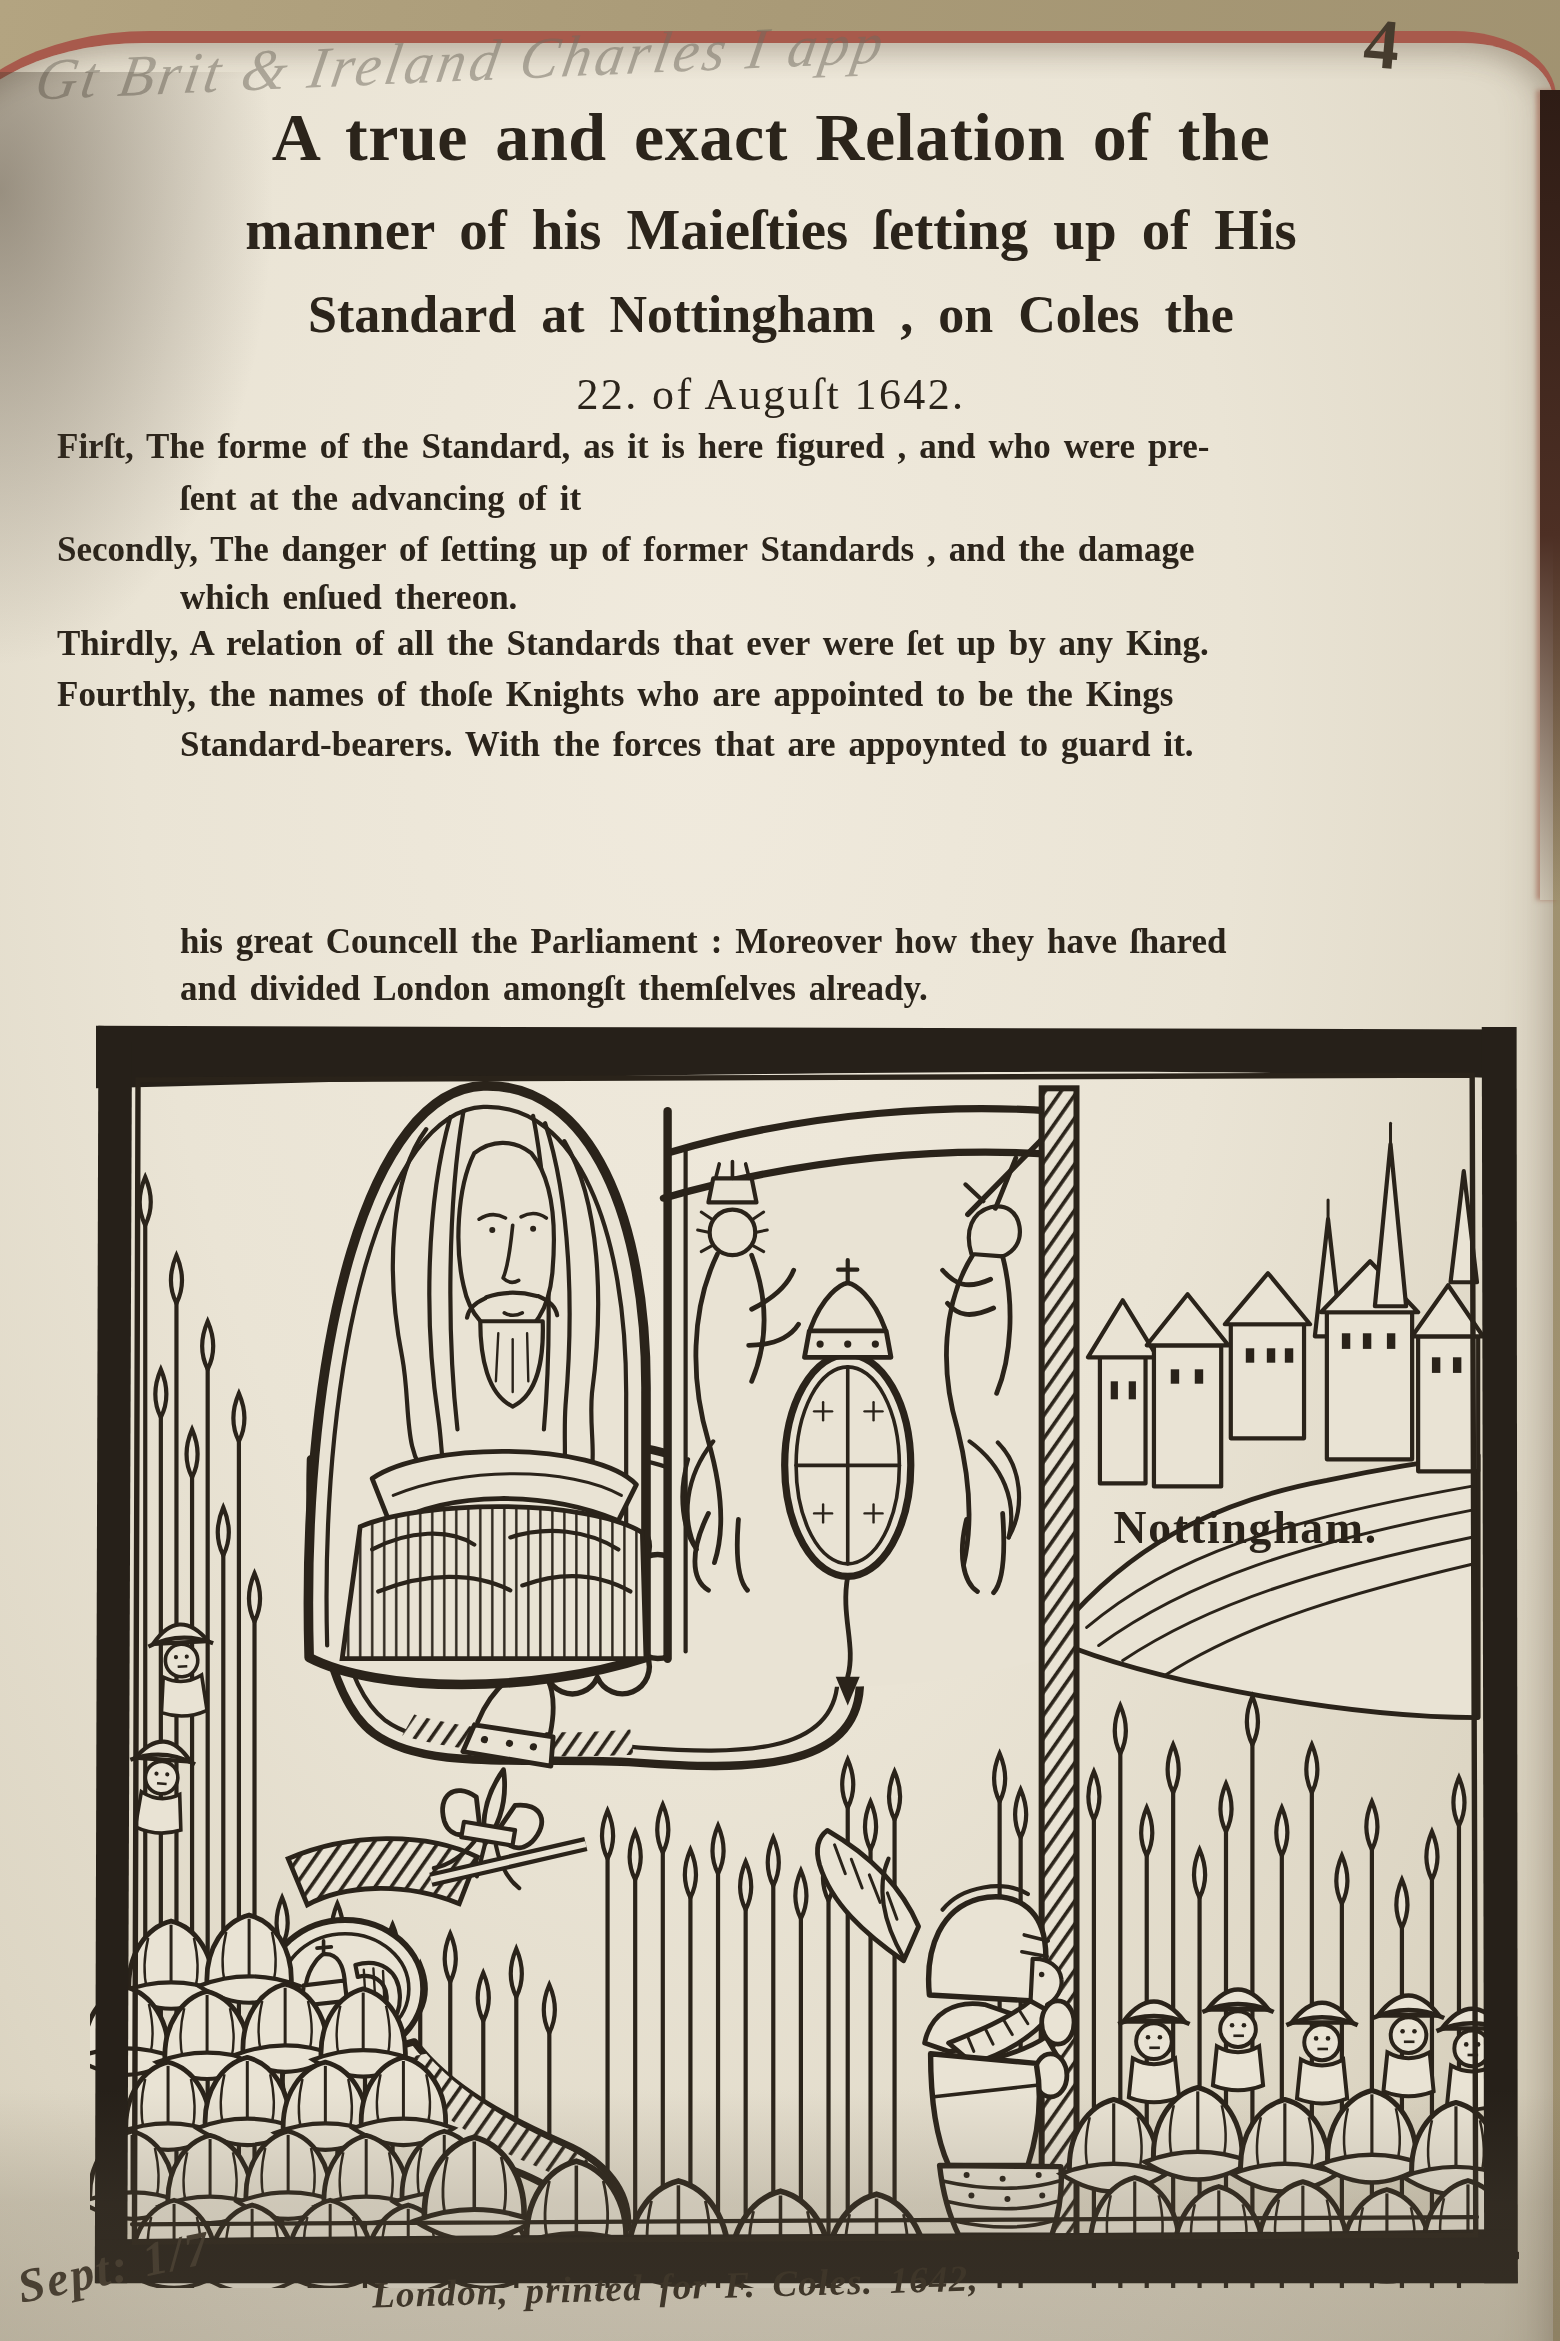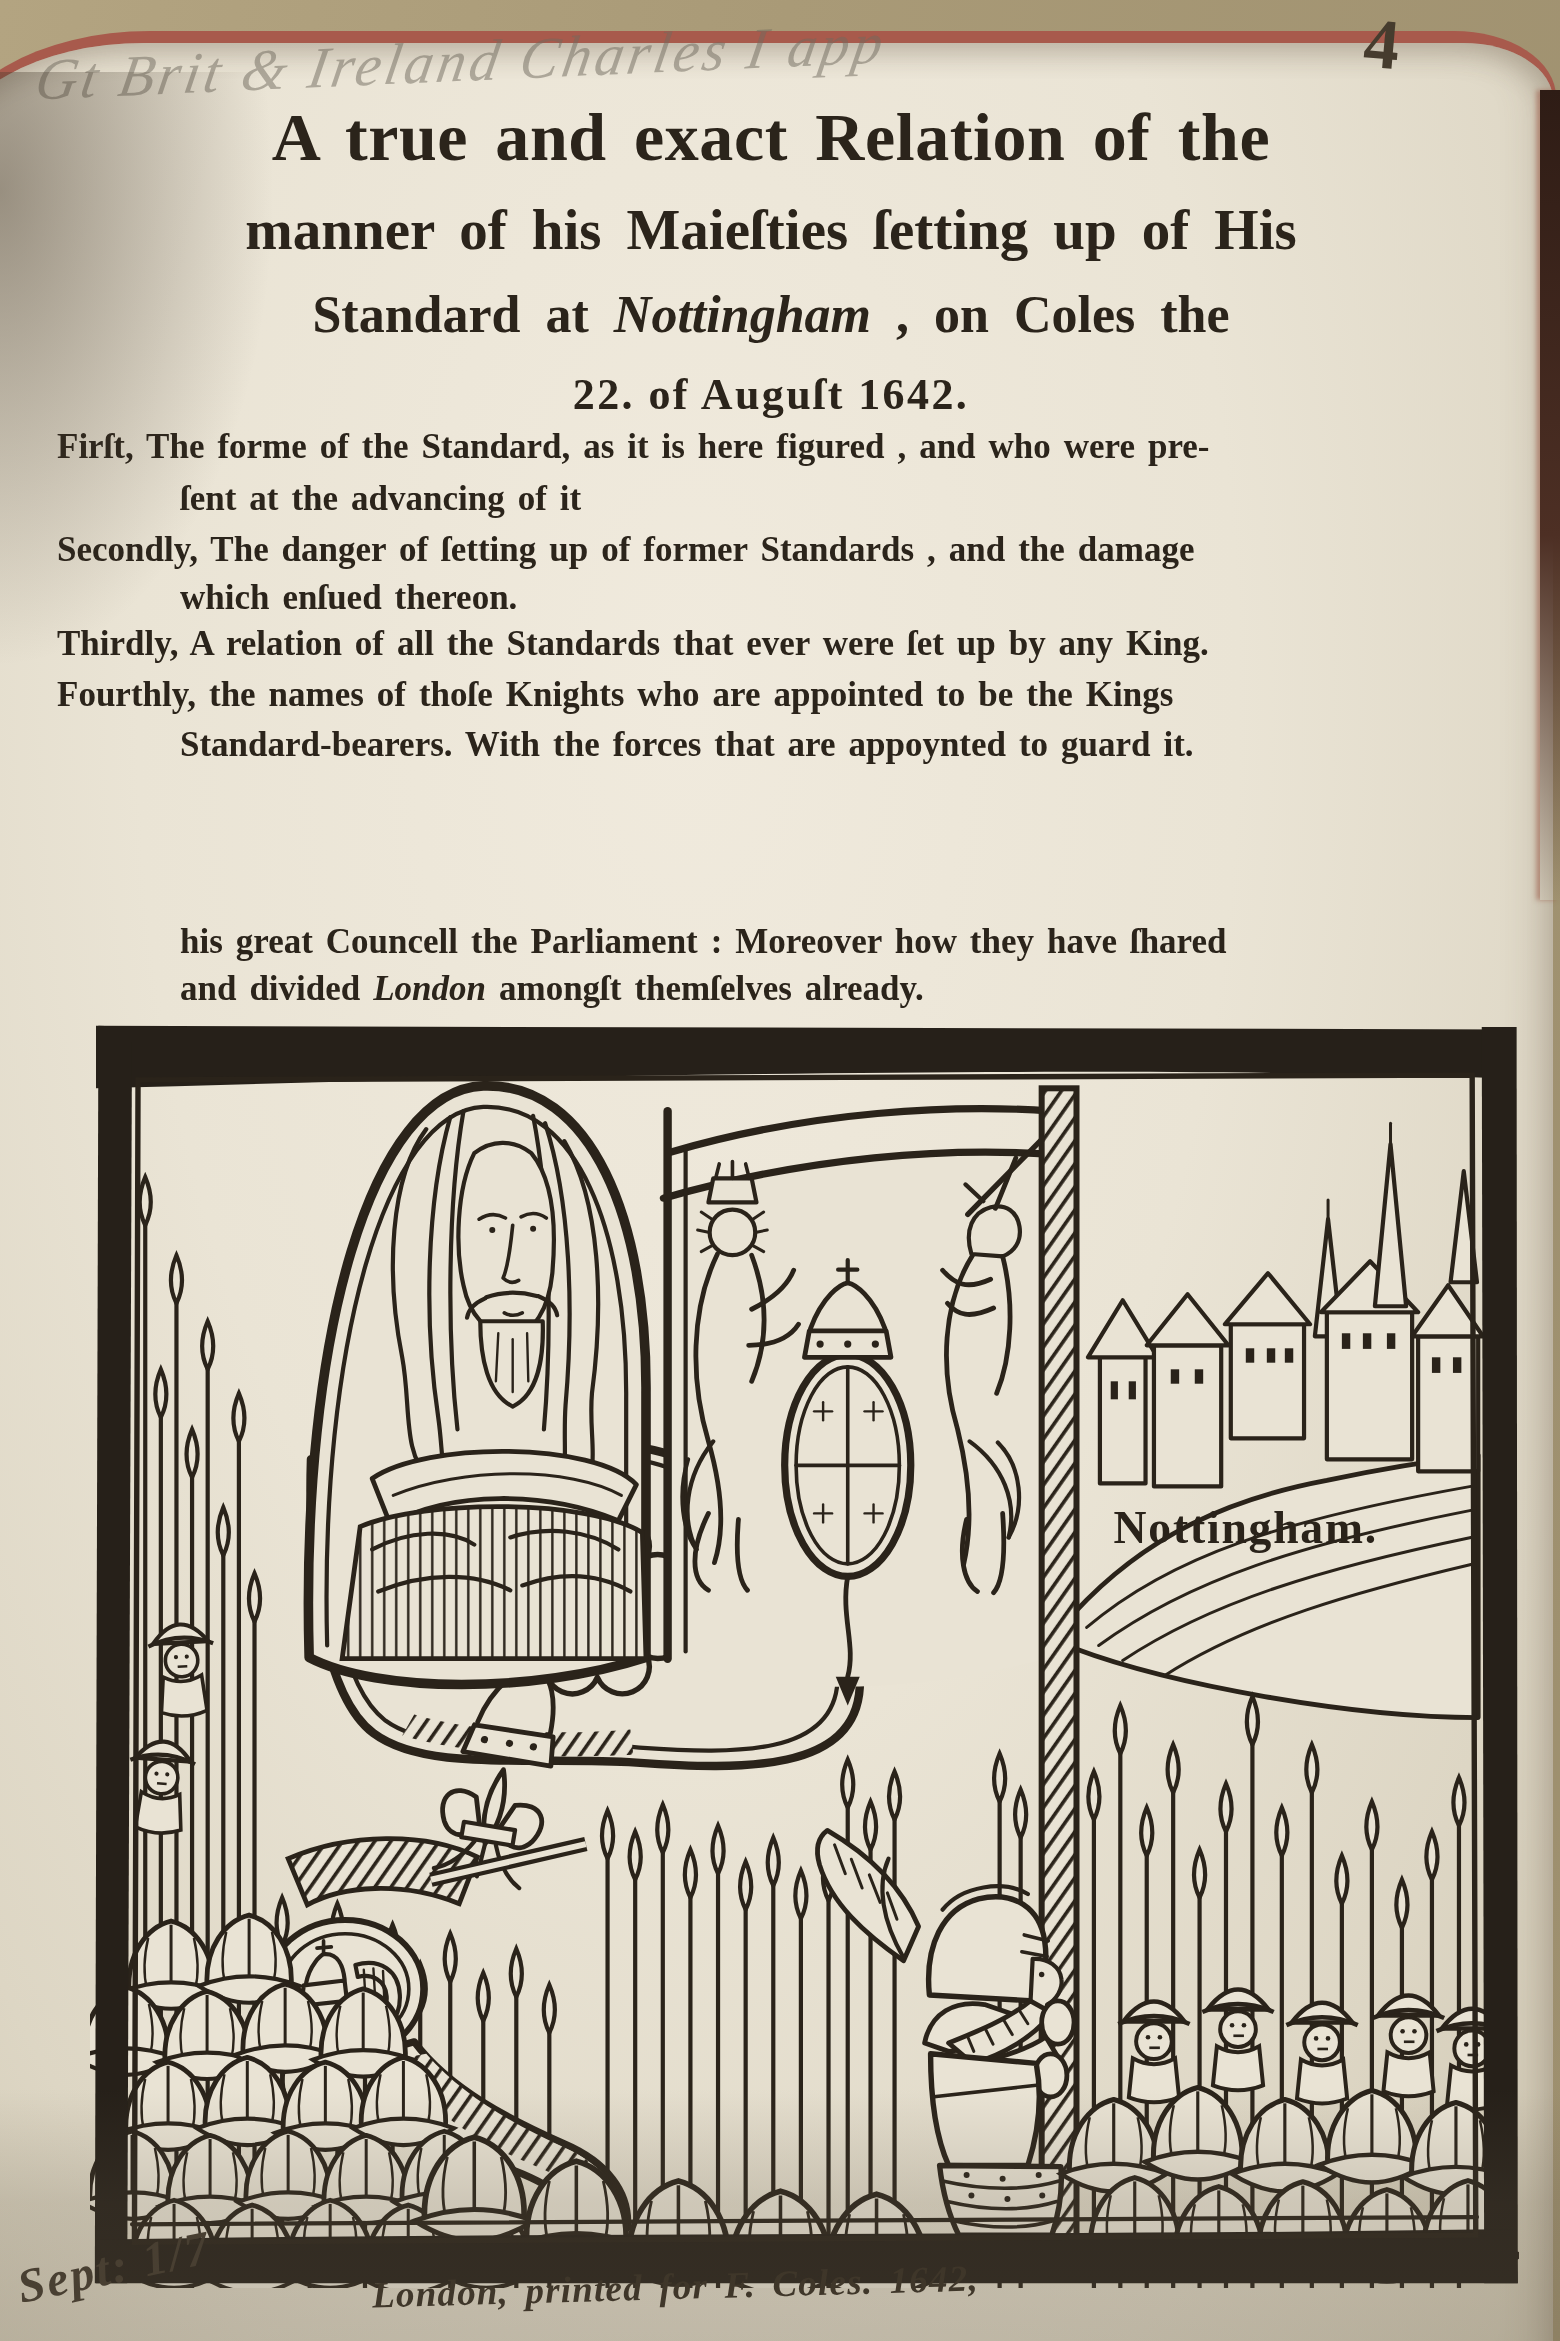--- a/index.html
+++ b/index.html
@@ -20,24 +20,24 @@
   .bottom-shadow{position:absolute;left:0;right:0;top:2089px;bottom:0;pointer-events:none;
            background:linear-gradient(to bottom,rgba(0,0,0,0),rgba(98,88,70,.20) 45%,rgba(98,88,70,.26));}
   .txt{position:absolute;white-space:nowrap;}
   .pencil{left:36px;top:26.4px;width:937px;font-size:58px;font-style:italic;
           color:rgba(112,106,94,.5);transform:rotate(-2.5deg) skewX(-12deg);letter-spacing:3.6px;}
   .pagenum{left:1364px;top:3.6px;font-size:71px;font-weight:bold;color:#463c2e;transform:rotate(5deg);}
   .t1{left:24px;right:42px;top:98px;font-size:68px;font-weight:600;text-align:center;
       letter-spacing:0.6px;word-spacing:9.6px;}
   .t2{left:24px;right:42px;top:197px;font-size:57px;font-weight:600;text-align:center;word-spacing:10.8px;}
   .t3{left:24px;right:42px;top:285px;font-size:52px;font-weight:600;text-align:center;word-spacing:12px;}
-  .t4{left:24px;right:42px;top:369px;font-size:44px;font-weight:700;text-align:center;letter-spacing:2.4px;}
+  .t4{left:24px;right:42px;top:369px;font-size:44px;font-weight:400;text-align:center;letter-spacing:2.4px;}
   .li{left:57px;font-size:35px;font-weight:600;word-spacing:4.2px;}
   .li.ind{left:180px;}
-  .it{font-style:italic;}
+  .it{}
   .imprint{left:372px;top:2265px;font-size:37px;font-style:italic;font-weight:600;
            letter-spacing:1.2px;word-spacing:6px;transform:rotate(-1.6deg);color:#342c21;}
   .datenote{left:15.6px;top:2239px;font-size:48px;font-style:italic;font-weight:600;
            color:#41382c;transform:rotate(-12deg);letter-spacing:2.4px;}
   svg.woodcut{position:absolute;left:90px;top:1021px;}
   svg .ln{stroke:#2a231a;fill:none;stroke-linecap:round;stroke-linejoin:round;}
   svg .pf{fill:#e9e3d4;stroke:#2a231a;stroke-linejoin:round;}
   svg text{font-family:"Liberation Serif","DejaVu Serif",serif;fill:#2a231a;font-weight:600;}
 </style>
 </head>

